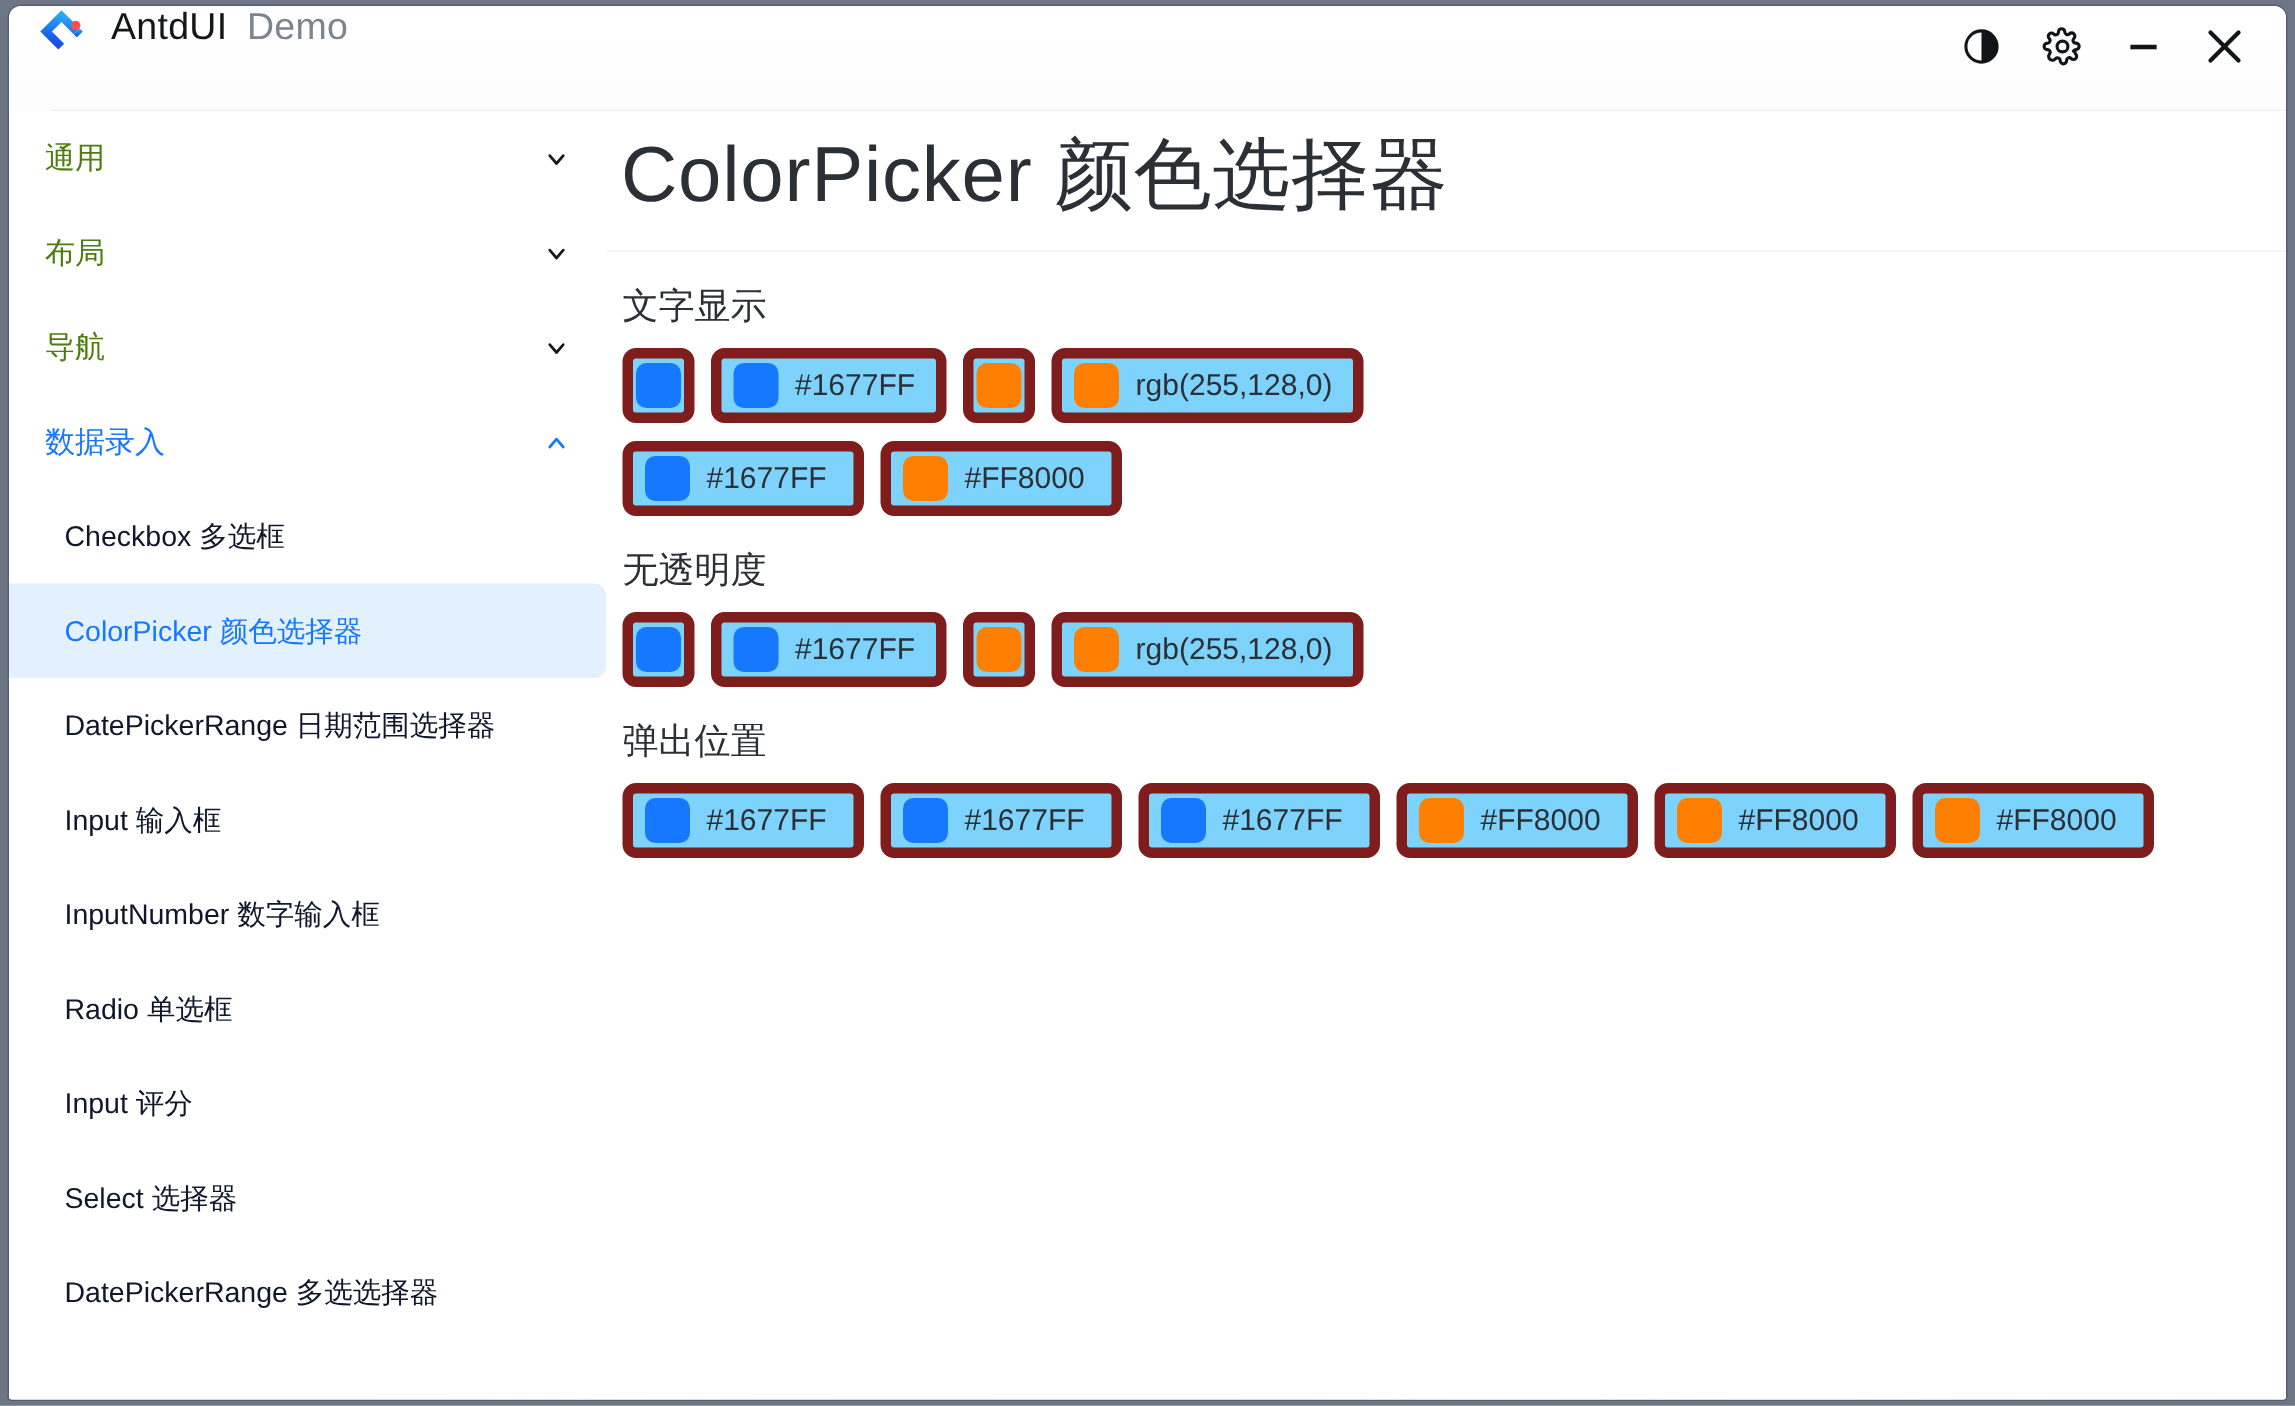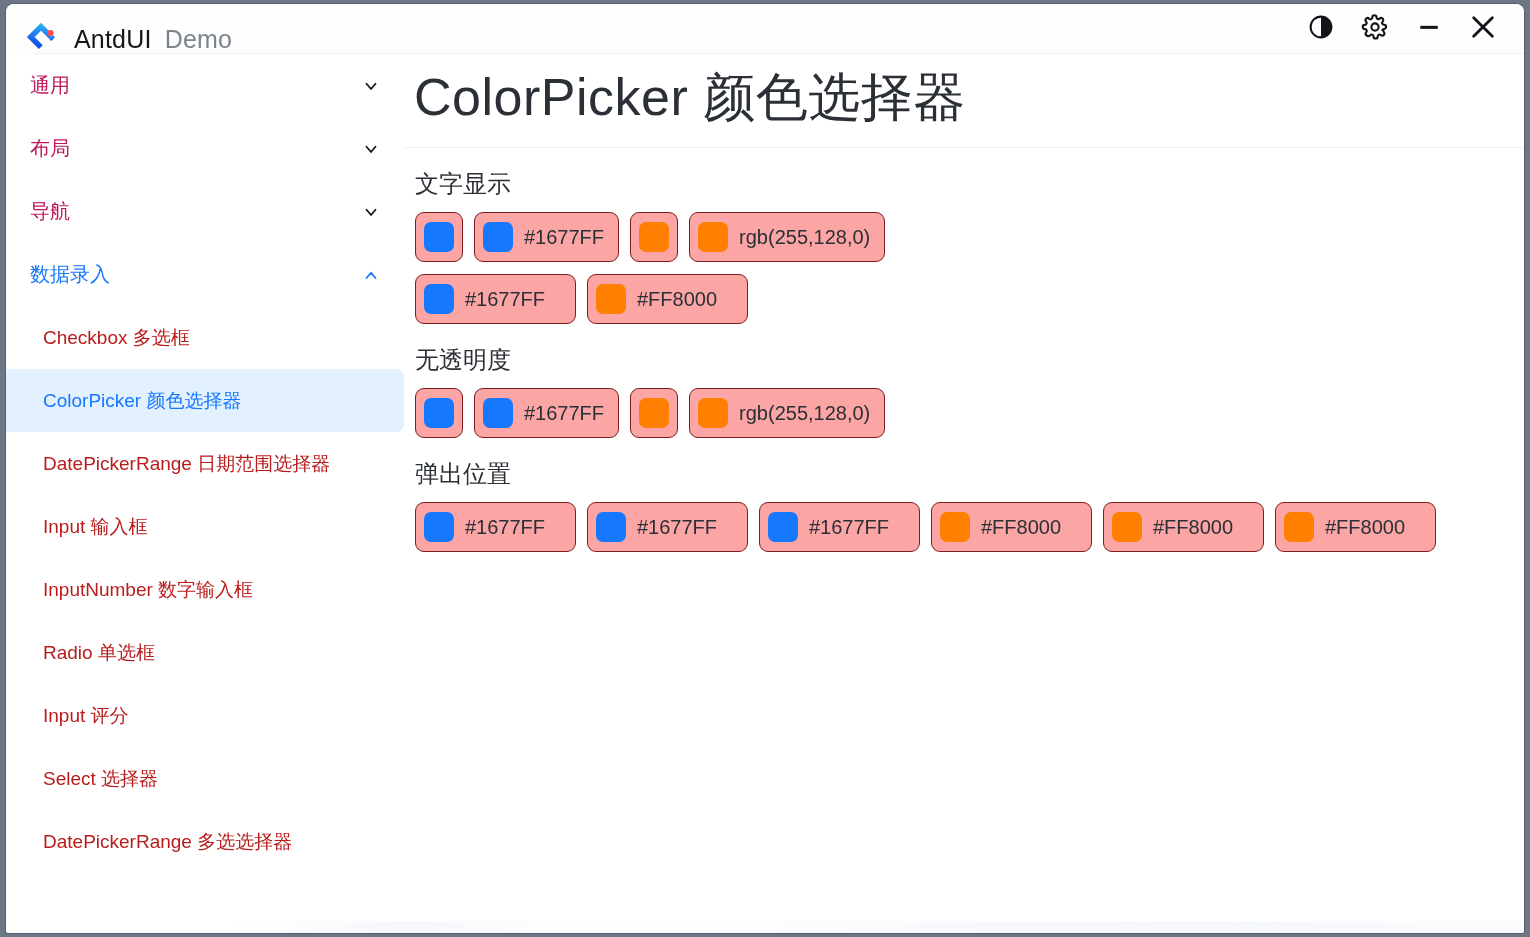--- a/index.html
+++ b/index.html
@@ -33,23 +33,23 @@
     background:
       linear-gradient(128deg, rgba(255,255,255,0) 42%, rgba(244,246,250,.85) 50%, rgba(255,255,255,0) 58%),
       linear-gradient(105deg, rgba(255,255,255,0) 63%, rgba(246,248,251,.7) 70%, rgba(255,255,255,0) 77%),
       radial-gradient(ellipse 900px 420px at 78% 104%, rgba(243,246,250,.9) 0%, rgba(255,255,255,0) 70%);
     z-index: 5;
   }
 
   
   #titlebar {
     position: relative;
-    height: 50px;
-    display: flex;
-    align-items: flex-end;
+    height: 70px;
+    display: flex;
+    align-items: flex-start;
     background: linear-gradient(180deg,#ffffff 0%, #fdfdfe 100%);
     z-index: 7;
   }
   #titlebar .divider-line {
     position: absolute;
     left: 28px; right: 0; bottom: 0;
     height: 1px;
     background: #f0f1f3;
   }
   .logo-wrap {
@@ -100,39 +100,39 @@
   }
   .nav-group {
     height: 63px;
     display: flex;
     align-items: center;
     padding: 0 24px 0 24px;
     cursor: pointer;
   }
   .nav-group .label {
     font-size: 20px;
-    color: #be185d;
+    color: #4d7c0f;
     flex: 1 1 auto;
   }
   .nav-group.active .label { color: #1677ff; }
   .chev { width: 18px; height: 18px; flex: none; color: #16181c; }
   .nav-group.active .chev { color: #1677ff; }
 
   .nav-item {
     height: 63px;
     display: flex;
     align-items: center;
     padding-left: 37px;
     cursor: pointer;
     border-radius: 0 8px 8px 0;
     margin-right: 0px;
   }
   .nav-item .label {
     font-size: 19px;
-    color: #b91c1c;
+    color: #0f172a;
     white-space: nowrap;
   }
   .nav-item.selected { background: #e3f0fd; }
   .nav-item.selected .label { color: #1677ff; }
 
   
   #content {
     position: relative;
     flex: 1 1 auto;
     background: #ffffff;
@@ -170,22 +170,22 @@
     display: flex;
     align-items: center;
     margin-top: 12px;
     gap: 11px;
   }
   .row.wide { gap: 11px; }
 
   
   .cp {
     height: 50px;
-    background: #fca5a5;
-    border: 1px solid #7f1d1d;
+    background: #7dd3fc;
+    border: 7px solid #7f1d1d;
     border-radius: 9px;
     display: flex;
     align-items: center;
     padding: 0 8px;
     cursor: pointer;
     flex: none;
     box-shadow: 0 0 0 0 rgba(0,0,0,0);
   }
   .cp .swatch {
     width: 30px;

